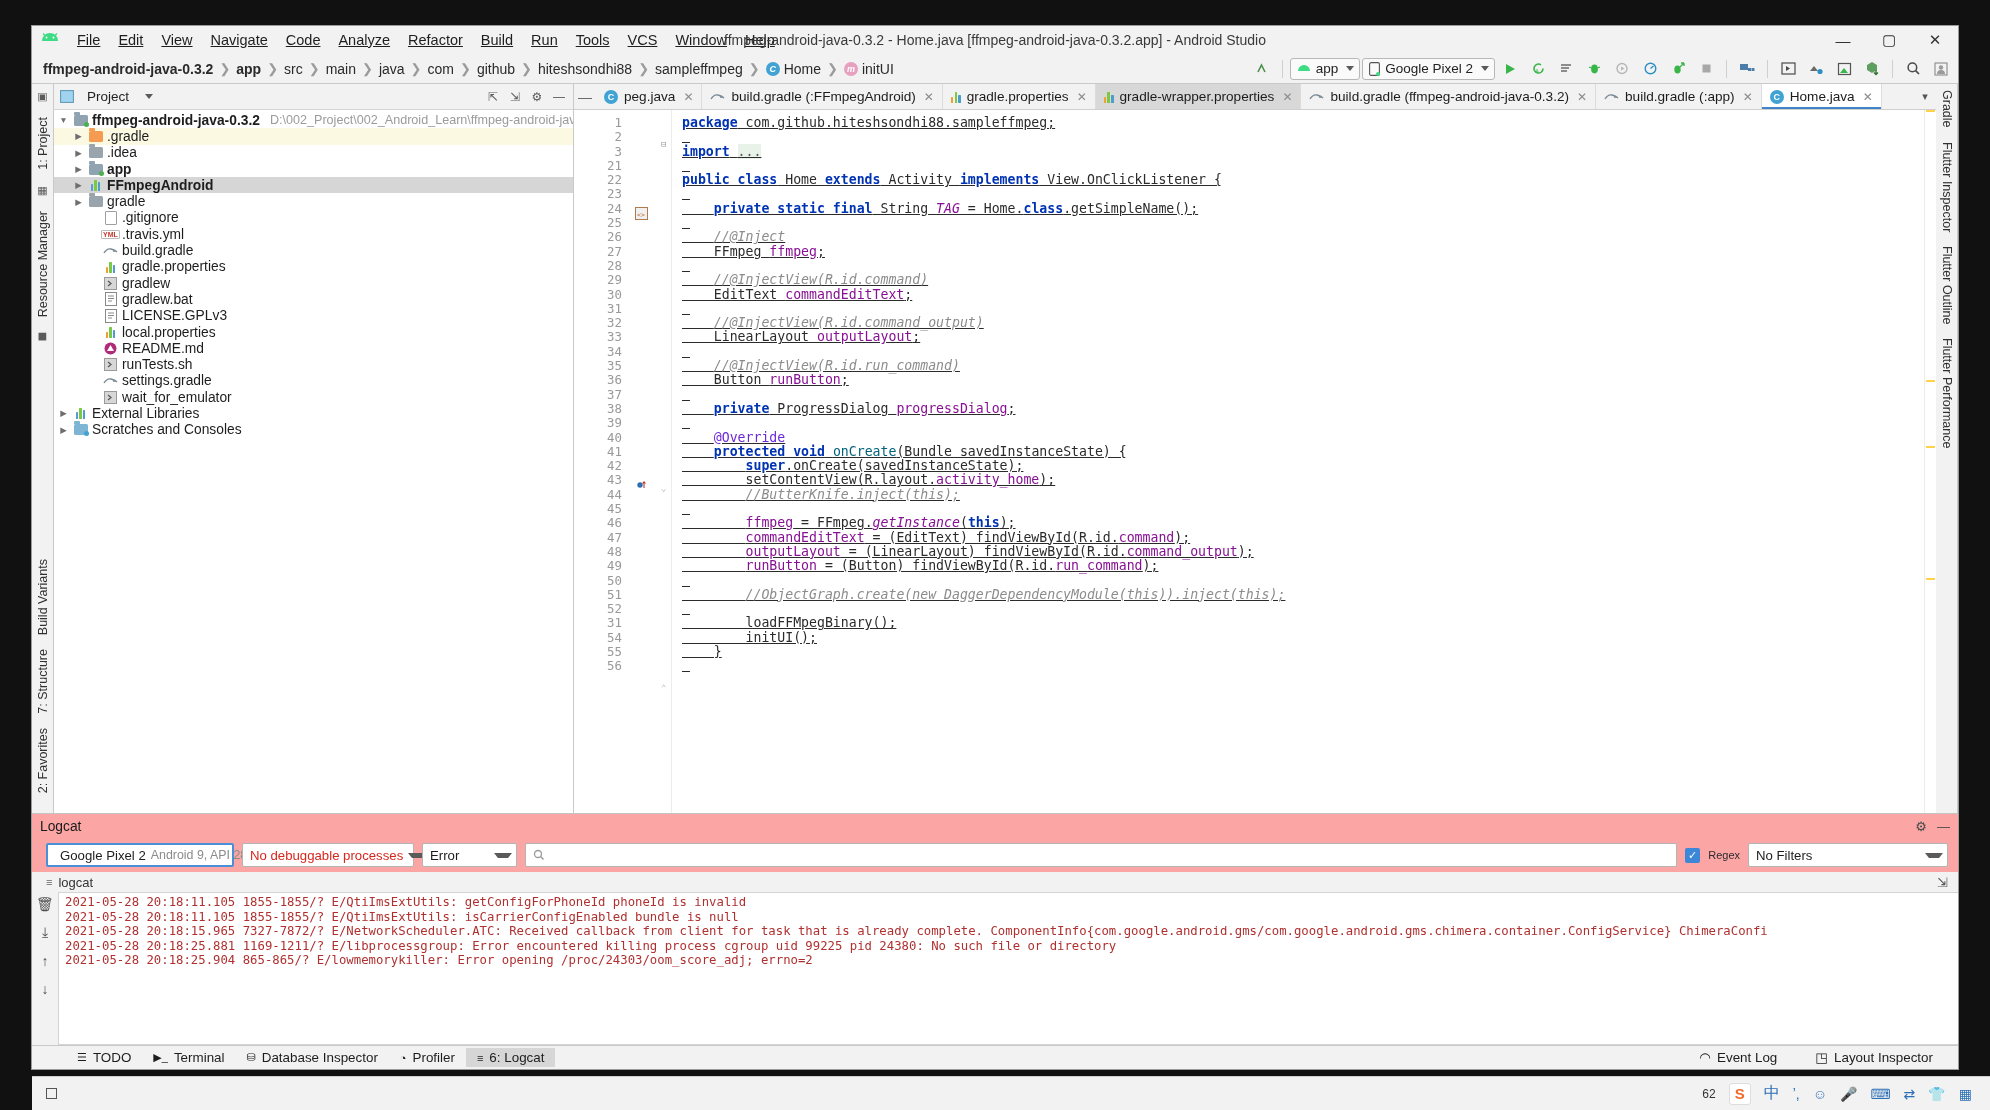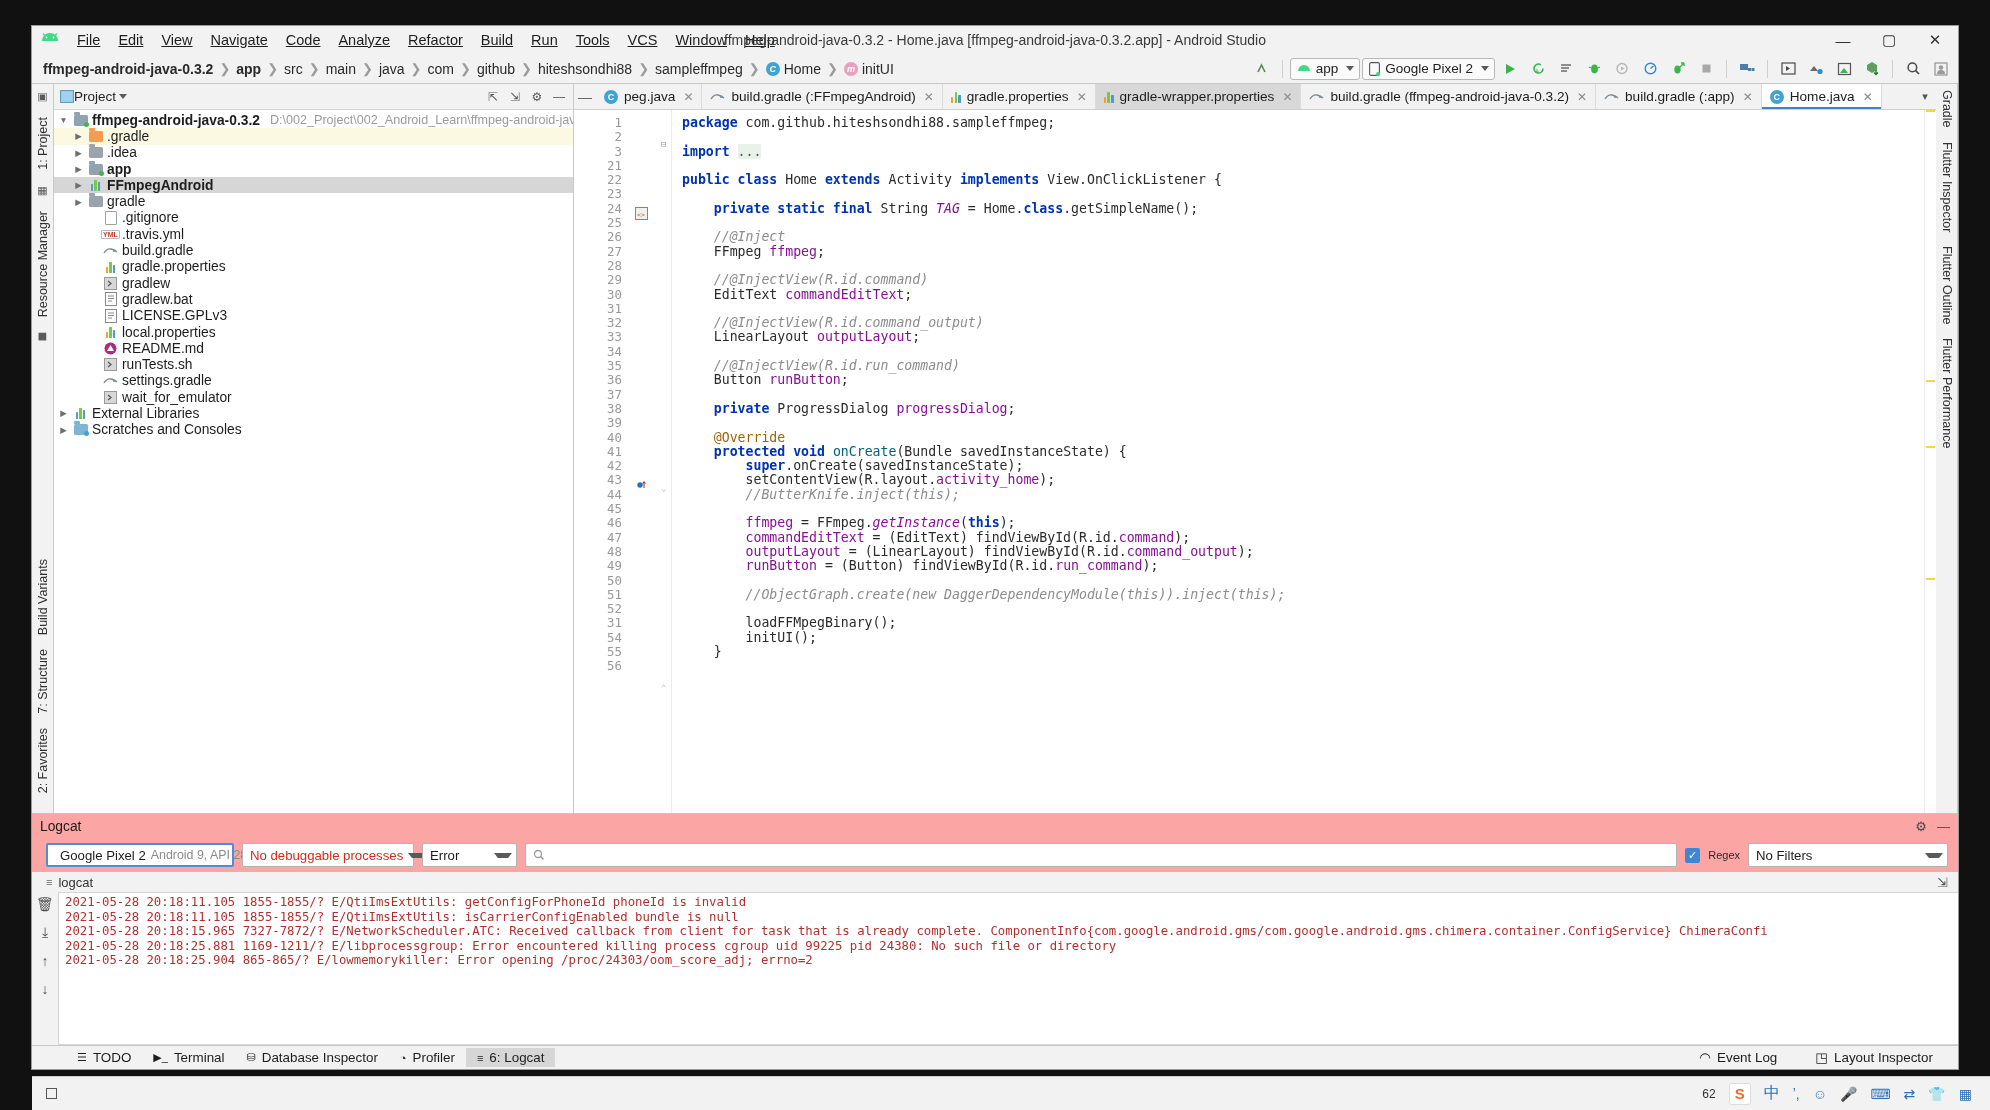--- a/index.html
+++ b/index.html
@@ -56,21 +56,21 @@
           display:flex; flex-direction:column; align-items:center; padding-top:6px; gap:14px; }
   .rail-txt { writing-mode:vertical-rl; text-orientation:mixed; font-size:12.5px; color:#30302f;
               white-space:nowrap; cursor:default; transform:rotate(180deg); }
   .rail.right .rail-txt { transform:none; }
   .rail-ico { font-size:11px; color:#5b5b5b; }
 
   
   .projpanel { width:520px; background:#fff; display:flex; flex-direction:column;
                border-right:1px solid #c9c9c9; }
   .proj-head { height:26px; background:#f2f2f2; display:flex; align-items:center;
-               padding:0 6px; gap:0; border-bottom:1px solid #d6d6d6; flex:0 0 26px; }
+               padding:0 6px; gap:13px; border-bottom:1px solid #d6d6d6; flex:0 0 26px; }
   .proj-title { font-size:13.5px; color:#1f1f1f; }
   .proj-head-right { margin-left:auto; display:flex; gap:6px; align-items:center; }
   .ph-ico { width:16px; height:16px; display:flex; align-items:center; justify-content:center;
             font-size:12px; color:#5a5a5a; cursor:default; }
   .tree { flex:1; overflow:hidden; padding-top:2px; font-size:13.8px; }
   .trow { height:16.3px; display:flex; align-items:center; gap:4px; padding-left:4px; cursor:default; white-space:nowrap; }
   .trow.hl-yellow { background:#fcf9e3; }
   .trow.hl-grey { background:#d6d6d6; }
   .arrow { width:11px; text-align:center; font-size:8.5px; color:#6e6e6e; flex:0 0 11px; }
   .arrow.none { color:transparent; }
@@ -102,26 +102,26 @@
 
   .codearea { flex:1; display:flex; min-height:0; position:relative; overflow:hidden;
               font-family:"DejaVu Sans Mono", monospace; font-size:13.2px; }
   .gutter { width:54px; background:#fff; text-align:right; color:#999; padding-top:6px;
             font-size:12.4px; flex:0 0 54px; user-select:none; }
   .gutter div { height:14.3px; line-height:14.3px; padding-right:6px; }
   .marks { width:30px; flex:0 0 30px; padding-top:6px; position:relative; background:#fff; }
   .foldcol { width:14px; flex:0 0 14px; border-right:1px solid #ececec; padding-top:6px;
              background:#fff; position:relative; }
   .code { flex:1; padding-top:6px; padding-left:10px; overflow:hidden; white-space:pre; }
-  .code div { height:14.3px; line-height:14.3px; }
+  .code div { height:14.3px; line-height:14.3px;text-decoration:underline; }
   .kw { color:#0033b3; font-weight:bold; }
   .cm { color:#8c8c8c; font-style:italic; }
   .fld { color:#871094; }
   .stc { color:#871094; font-style:italic; }
-  .ann { color:#a16207; }
+  .ann { color:#6d28d9; }
   .mth { color:#00627a; }
   .imp { background:#e8f2e8; color:#555; }
 
   .rightstripe { width:12px; flex:0 0 12px; background:#fff; border-left:1px solid #ececec; position:relative; }
   .stripe-m { position:absolute; right:1px; width:9px; height:2px; }
 
   .tooltip { position:absolute; background:#fbfbfb; border:1px solid #b4b4b4;
              font-family:"Liberation Sans", sans-serif; font-size:13.2px; color:#1b1b1b;
              padding:4px 9px; white-space:nowrap; box-shadow:1px 1px 3px rgba(0,0,0,.18); }
 

